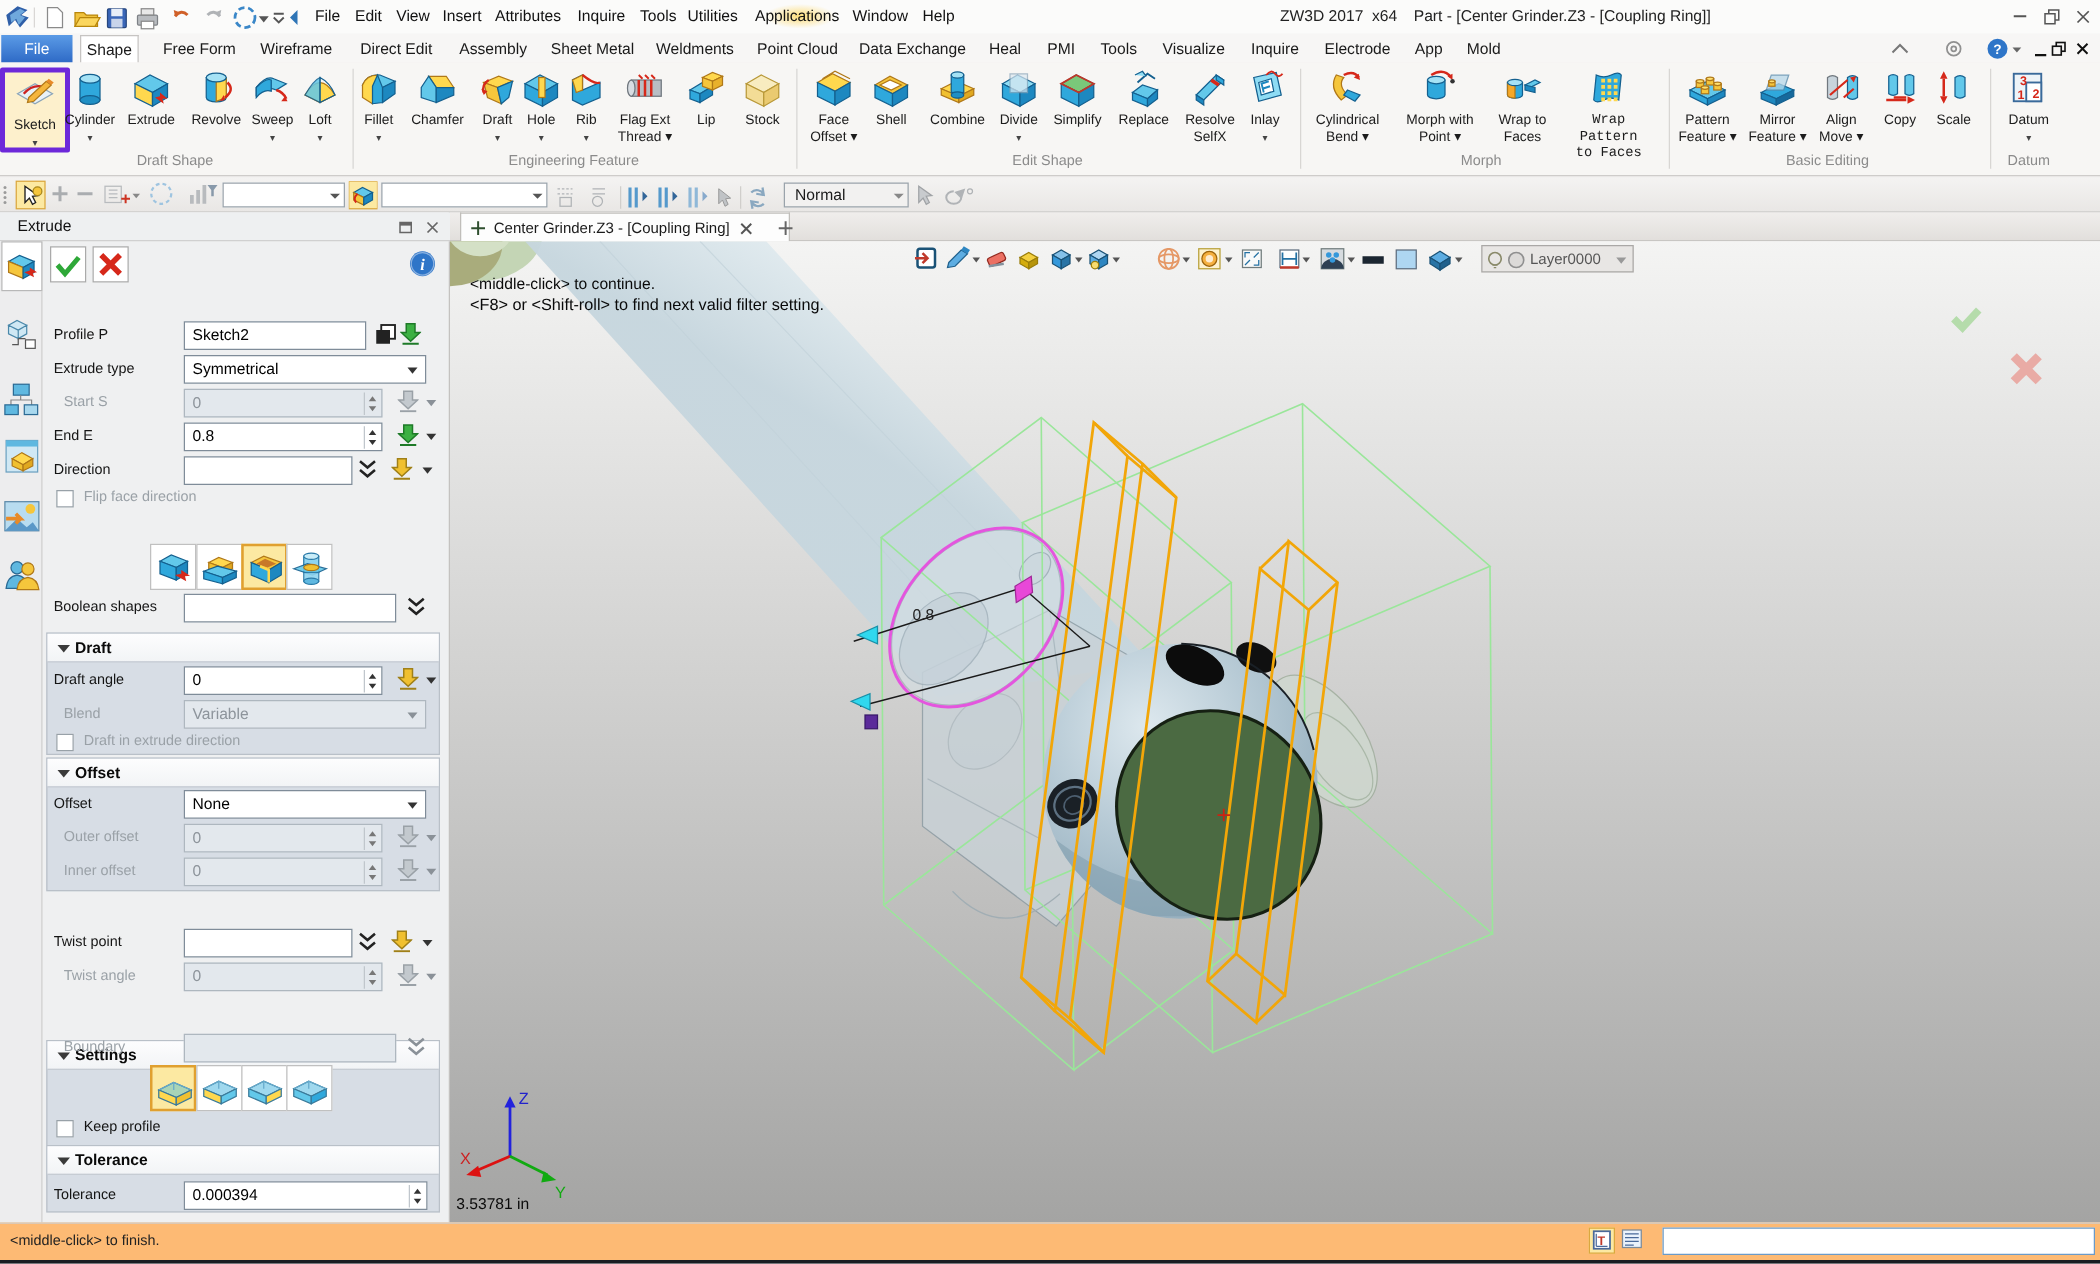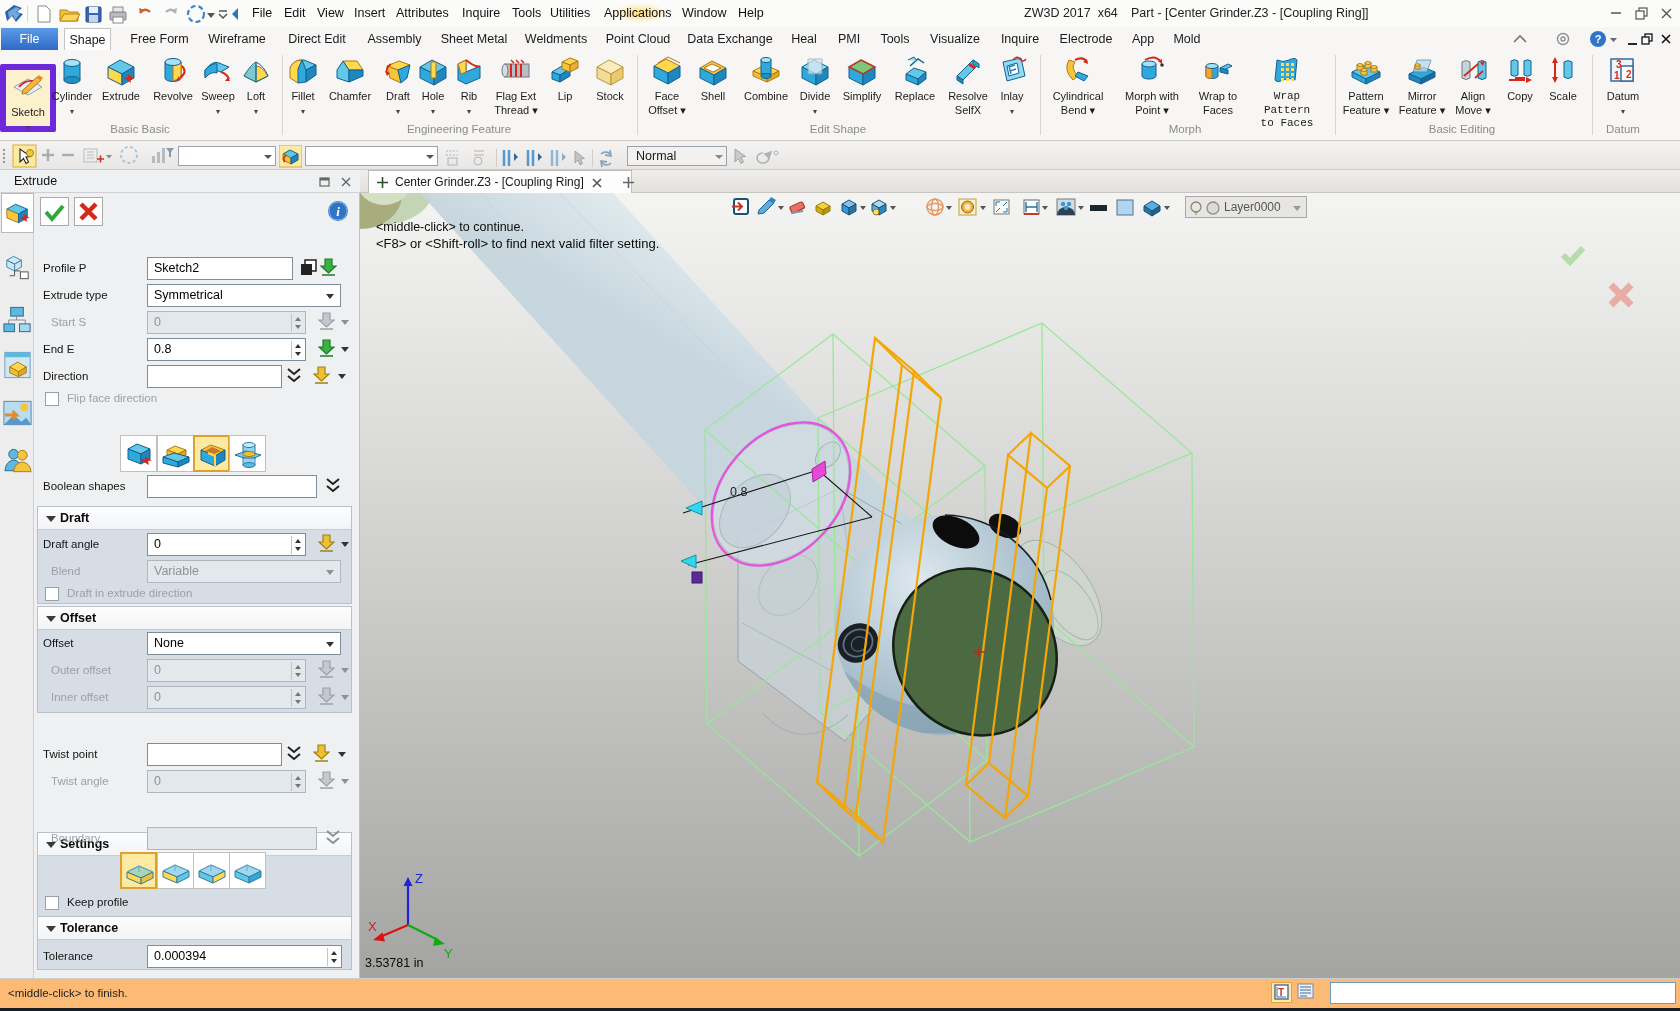--- a/index.html
+++ b/index.html
@@ -137,21 +137,21 @@
   <text x="88" y="13" font-size="11" fill="#fff" text-anchor="middle" font-weight="bold">?</text>
   <path d="M100 8 l3.5 4 3.5 -4 z" fill="#666"></path>
   <path d="M118 14 h9" stroke="#111" stroke-width="1.8"></path>
   <rect x="135" y="4" width="7" height="7" fill="none" stroke="#111" stroke-width="1.3"></rect>
   <rect x="132" y="7" width="7" height="7" fill="#f7f6f5" stroke="#111" stroke-width="1.3"></rect>
   <path d="M152 5 l8 8 m0 -8 l-8 8" stroke="#111" stroke-width="1.6"></path>
  </svg>
 </div>
 
 <div id="ribbon">
-<div class="rbtn" style="left:0px;width:56px;background:#fdf0cc;border:6px solid #6d28d9;border-radius:2px;top:14px;height:68px;"><svg width="34" height="34" viewBox="0 0 34 34">
+<div class="rbtn" style="left:0px;width:56px;background:#fdf0cc;border:4px solid #6d28d9;border-radius:2px;top:4px;height:68px;"><svg width="34" height="34" viewBox="0 0 34 34">
         <path d="M3 17 L17 9 L31 17 L17 25 Z" fill="#e8f1f7" stroke="#8aa4b8"></path>
         <path d="M8 17 q6 -7 14 -6" fill="none" stroke="#cc2222" stroke-width="1.8"></path>
         <path d="M12 20 L26 7 l4 3 -14 13 -5 1 z" fill="#f5b63c" stroke="#b07818"></path>
         <path d="M26 7 l4 3 2 -2 -4 -3 z" fill="#e88a28"></path>
       </svg>Sketch<br><span class="dda">▾</span></div>
 <div class="rbtn" style="left:44px;width:56px;"><svg width="34" height="34" viewBox="0 0 34 34">
         <rect x="9" y="9" width="16" height="17" fill="#2fa8dc" stroke="#14608f"></rect>
         <ellipse cx="17" cy="26" rx="8" ry="3.5" fill="#1f8fc4" stroke="#14608f"></ellipse>
         <ellipse cx="17" cy="9" rx="8" ry="3.5" fill="#a5e2f5" stroke="#14608f"></ellipse>
       </svg>Cylinder<br><span class="dda">▾</span></div>
@@ -367,21 +367,21 @@
         <rect x="15" y="12" width="12" height="15" fill="#fff" stroke="#3a6a9a" stroke-width="1.5"></rect>
         <text x="10" y="14" font-size="10" font-weight="bold" fill="#d6281a">3</text>
         <text x="8" y="25" font-size="10" font-weight="bold" fill="#d6281a">1</text>
         <text x="20" y="24" font-size="10" font-weight="bold" fill="#d6281a">2</text>
       </svg>Datum<br><span class="dda">▾</span></div>
 <div class="rsep" style="left:282px"></div>
 <div class="rsep" style="left:637px"></div>
 <div class="rsep" style="left:1040px"></div>
 <div class="rsep" style="left:1335px"></div>
 <div class="rsep" style="left:1592px"></div>
-<div class="rgroup-label" style="left:60px;width:160px;">Basic Basic</div>
+<div class="rgroup-label" style="left:60px;width:160px;">Draft Shape</div>
 <div class="rgroup-label" style="left:379px;width:160px;">Engineering Feature</div>
 <div class="rgroup-label" style="left:758px;width:160px;">Edit Shape</div>
 <div class="rgroup-label" style="left:1105px;width:160px;">Morph</div>
 <div class="rgroup-label" style="left:1382px;width:160px;">Basic Editing</div>
 <div class="rgroup-label" style="left:1543px;width:160px;">Datum</div>
 </div>
 <div id="tools">
  <svg class="abs" style="left:0;top:0" width="770" height="28">
   <g fill="#9a9a9a">
         <circle cx="4" cy="8" r="1.2"></circle>

